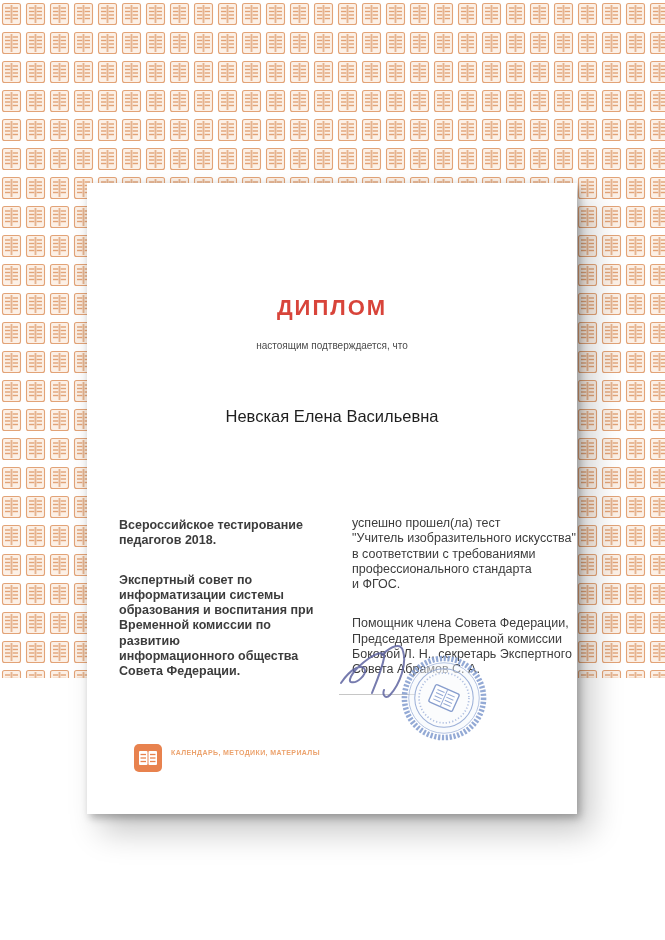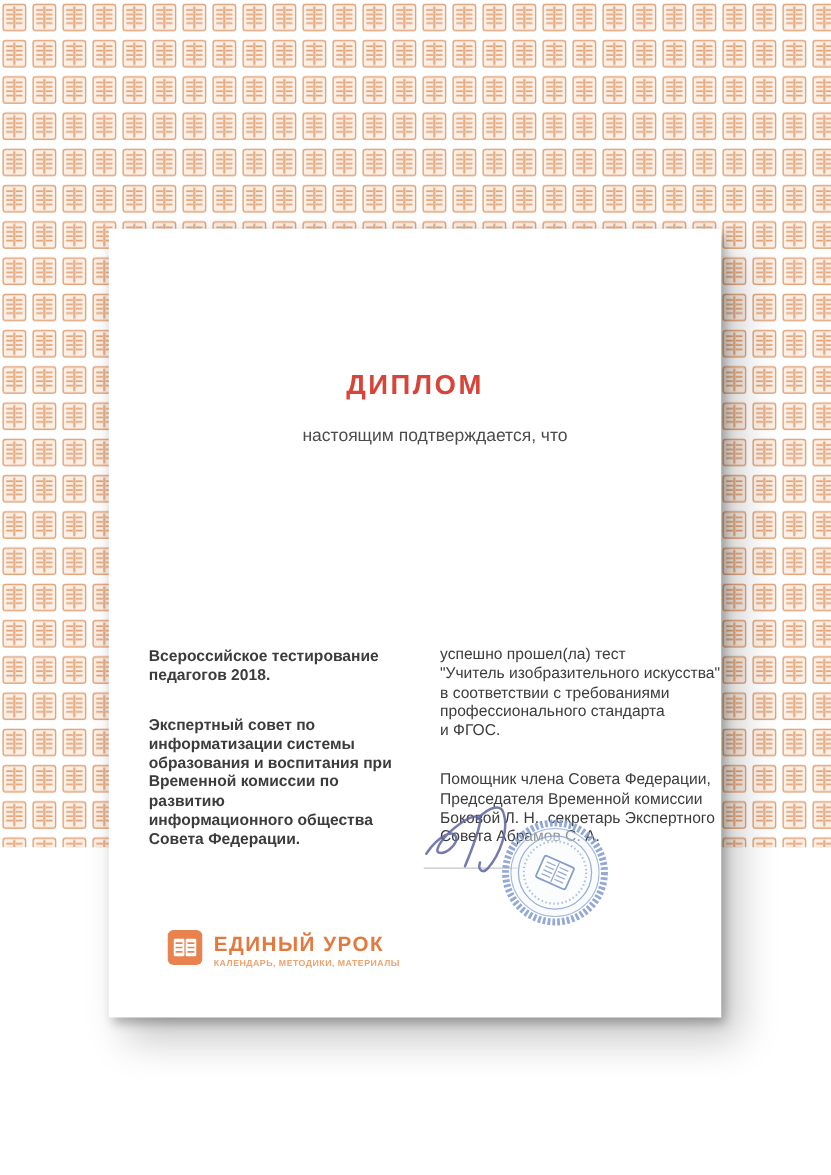--- a/index.html
+++ b/index.html
@@ -16,21 +16,21 @@
     background:#ffffff;
     box-shadow:3px 4px 8px rgba(0,0,0,.28),14px 18px 30px rgba(0,0,0,.22);
   }
   .sheet *{position:absolute;}
   .title{
     top:112px;left:0;width:100%;text-align:center;
     font-size:22px;font-weight:bold;letter-spacing:2px;color:#d8443a;
   }
   .statement{
     top:157px;left:0;width:100%;text-align:center;
-    font-size:14px;color:#4b4b4b;margin-left:16px;
+    font-size:10px;color:#4b4b4b;
   }
   .recipient{
     top:224px;left:0;width:100%;text-align:center;
     font-size:16.5px;color:#1f1f1f;
   }
   .col{white-space:pre-line;color:#3c3c3c;font-size:12.5px;line-height:15.2px;}
   .col p{position:static;margin:0 0 9px 0;white-space:pre-line;}
   .col-left{left:32px;top:320px;width:215px;font-weight:bold;}
   .col-right{left:265px;top:318px;width:224px;}
   .sig-line{left:252px;top:511px;width:76px;height:1px;background:#c6c6c6;}
@@ -69,20 +69,21 @@
         </g>
       </pattern>
     </defs>
     <rect width="665" height="678" fill="url(#bk)"></rect>
   </svg>
 
   <div class="sheet">
 
     <div class="title">ДИПЛОМ</div>
     <div class="statement">настоящим подтверждается, что</div>
+    <div class="recipient">Невская Елена Васильевна</div>
 
     <div class="col col-left">
       <p>Всероссийское тестирование
 педагогов 2018.</p>
       <p>Экспертный совет по
 информатизации системы
 образования и воспитания при
 Временной комиссии по развитию
 информационного общества
 Совета Федерации.</p>
@@ -138,19 +139,18 @@
         <g stroke="#e8824e" stroke-width="1.3">
           <line x1="6.5" y1="10.5" x2="12" y2="10.5"></line>
           <line x1="6.5" y1="14" x2="12" y2="14"></line>
           <line x1="6.5" y1="17.5" x2="12" y2="17.5"></line>
           <line x1="16" y1="10.5" x2="21.5" y2="10.5"></line>
           <line x1="16" y1="14" x2="21.5" y2="14"></line>
           <line x1="16" y1="17.5" x2="21.5" y2="17.5"></line>
         </g>
       </svg>
       <div class="logo-text">
-        <span class="logo-name">ЕДИНЫЙ УРОК</span>
         <span class="logo-tagline">КАЛЕНДАРЬ, МЕТОДИКИ, МАТЕРИАЛЫ</span>
       </div>
     </div>
 
   </div>
 </div>
 
 </body></html>

